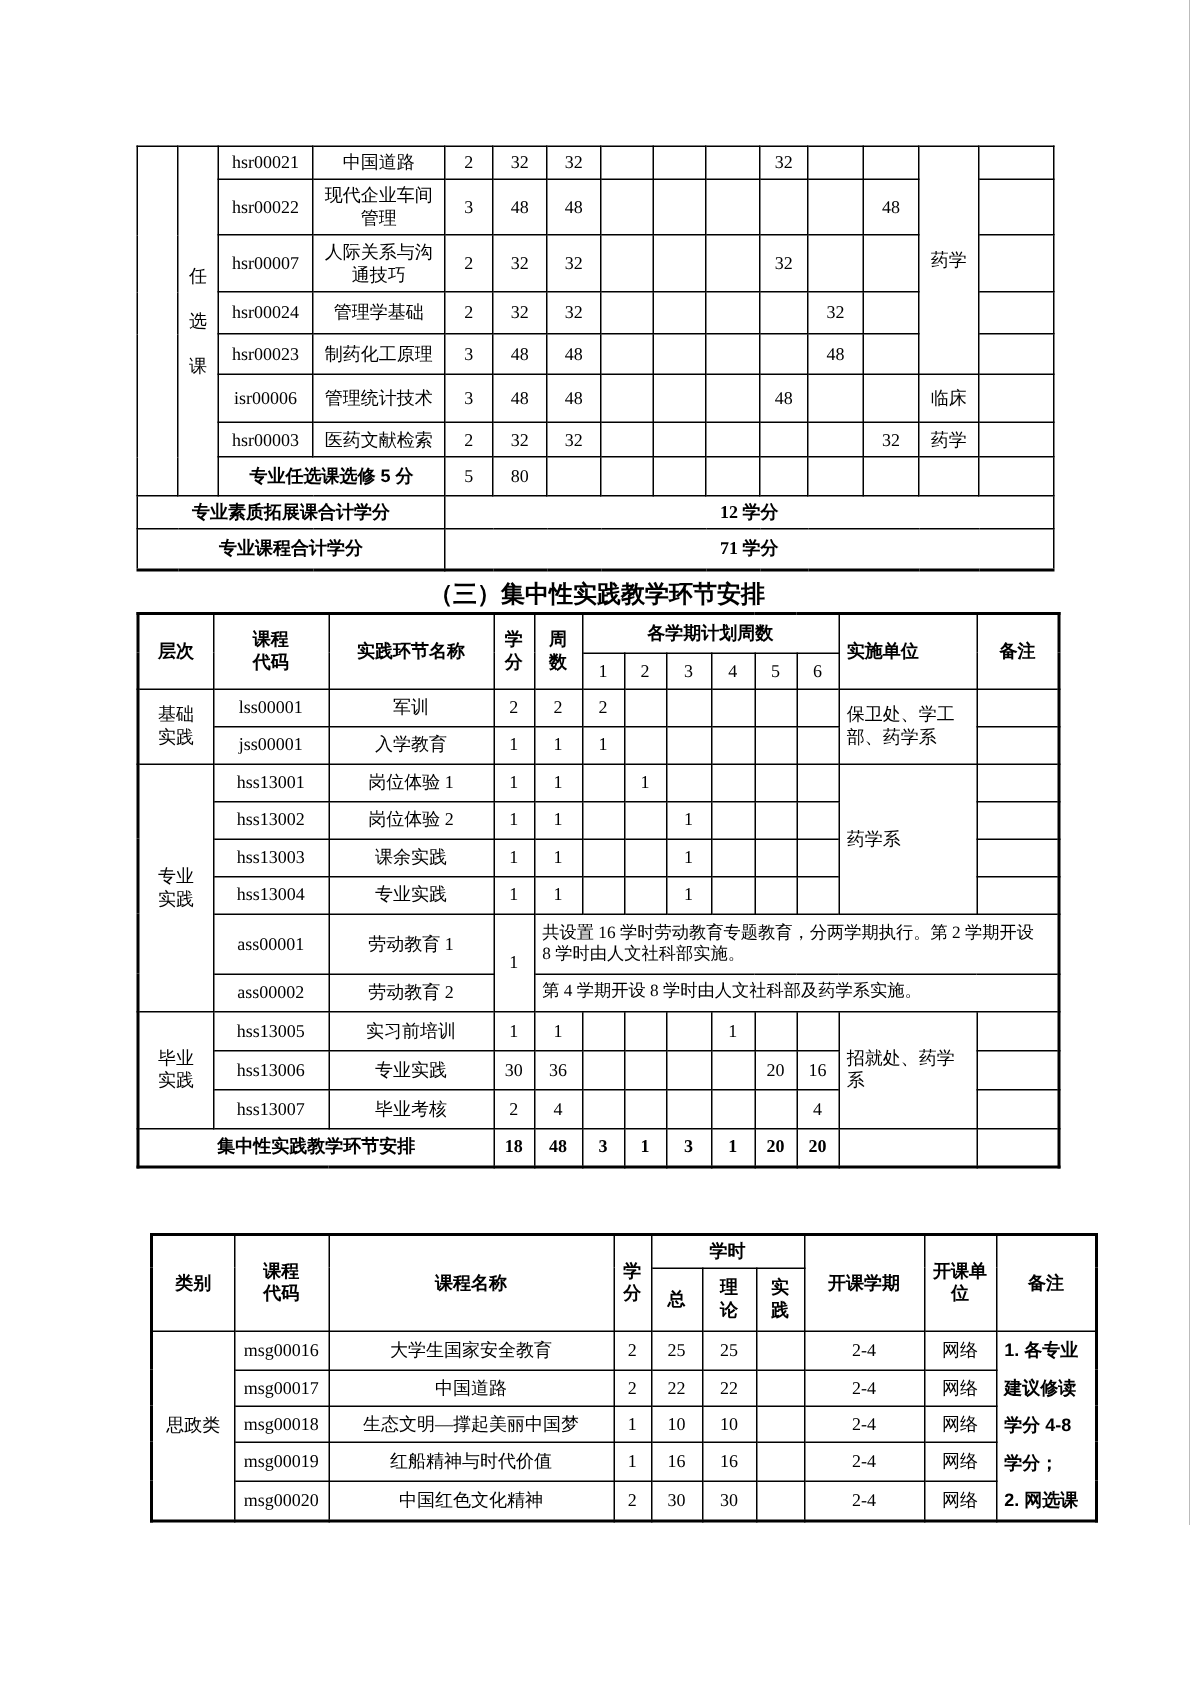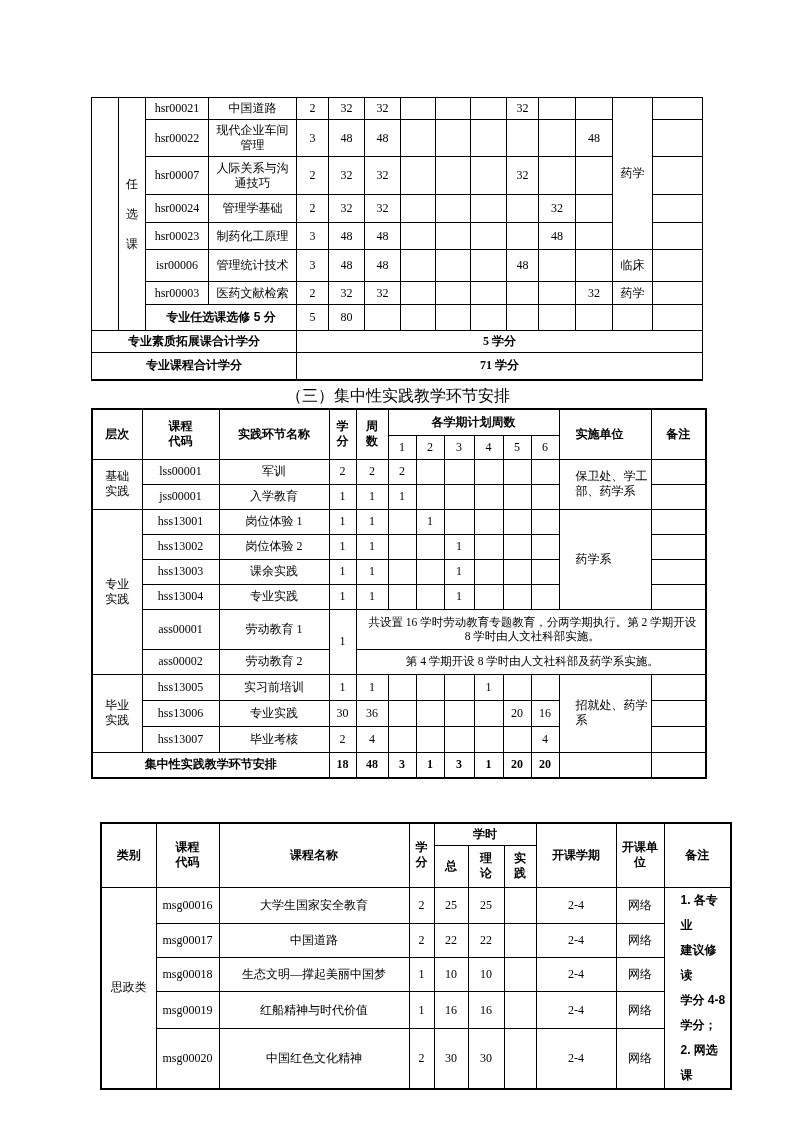--- a/index.html
+++ b/index.html
@@ -3,25 +3,25 @@
 <meta charset="utf-8">
 <style>
   html,body{margin:0;padding:0;background:#888;}
   .page{position:relative;width:793px;height:1122px;background:#fff;margin:0 auto;
         font-family:"Liberation Serif","DejaVu Serif",serif;color:#000;overflow:hidden;}
   table{border-collapse:collapse;table-layout:fixed;position:absolute;}
   td{border:1px solid #000;text-align:center;vertical-align:middle;font-size:12px;
      padding:0 2px;white-space:pre-line;line-height:1.25;overflow:hidden;}
   .b{font-weight:bold;font-family:"Liberation Sans","DejaVu Sans",sans-serif;}
   .bn{font-weight:bold;}
-  .lft{text-align:left;padding-left:16px;}
-  .note{text-align:center;padding-left:5px;font-size:11.5px;}
+  .lft{text-align:left;padding-left:5px;}
+  .note{text-align:left;padding-left:5px;font-size:11.5px;}
   .vtext{line-height:30px;}
   .title{position:absolute;left:91px;width:614px;text-align:center;font-size:16px;
-         font-weight:normal;font-family:"Liberation Sans","DejaVu Sans",sans-serif;}
+         font-weight:bold;font-family:"Liberation Sans","DejaVu Sans",sans-serif;}
   .pagenum{position:absolute;left:0;width:793px;top:1045px;text-align:center;font-size:13px;}
   #t1{left:91px;top:97px;width:611px;border-bottom:2px solid #000;}
   #t2{left:91px;top:408px;width:614px;border:2px solid #000;}
   #t3{left:100px;top:822px;width:630px;border:2px solid #000;}
   #t3 .remark{line-height:25px;}
 </style>
 </head>
 <body>
 
 <div class="page">
@@ -161,21 +161,21 @@
       <td></td>
       <td></td>
       <td></td>
       <td></td>
       <td></td>
       <td></td>
       <td></td>
     </tr>
     <tr style="height:22px">
       <td colspan="4" class="b">专业素质拓展课合计学分</td>
-      <td colspan="11" class="bn">5 学分</td>
+      <td colspan="11" class="bn">12 学分</td>
     </tr>
     <tr style="height:27px">
       <td colspan="4" class="b">专业课程合计学分</td>
       <td colspan="11" class="bn">71 学分</td>
     </tr>
   </tbody>
     </table>
 
   <div class="title" style="top:386px">（三）集中性实践教学环节安排</div>
 
@@ -446,21 +446,21 @@
     <tr style="height:26px">
       <td>msg00019</td>
       <td>红船精神与时代价值</td>
       <td>1</td>
       <td>16</td>
       <td>16</td>
       <td></td>
       <td>2-4</td>
       <td>网络</td>
     </tr>
-    <tr style="height:42px">
+    <tr style="height:26px">
       <td>msg00020</td>
       <td>中国红色文化精神</td>
       <td>2</td>
       <td>30</td>
       <td>30</td>
       <td></td>
       <td>2-4</td>
       <td>网络</td>
     </tr>
   </tbody>

